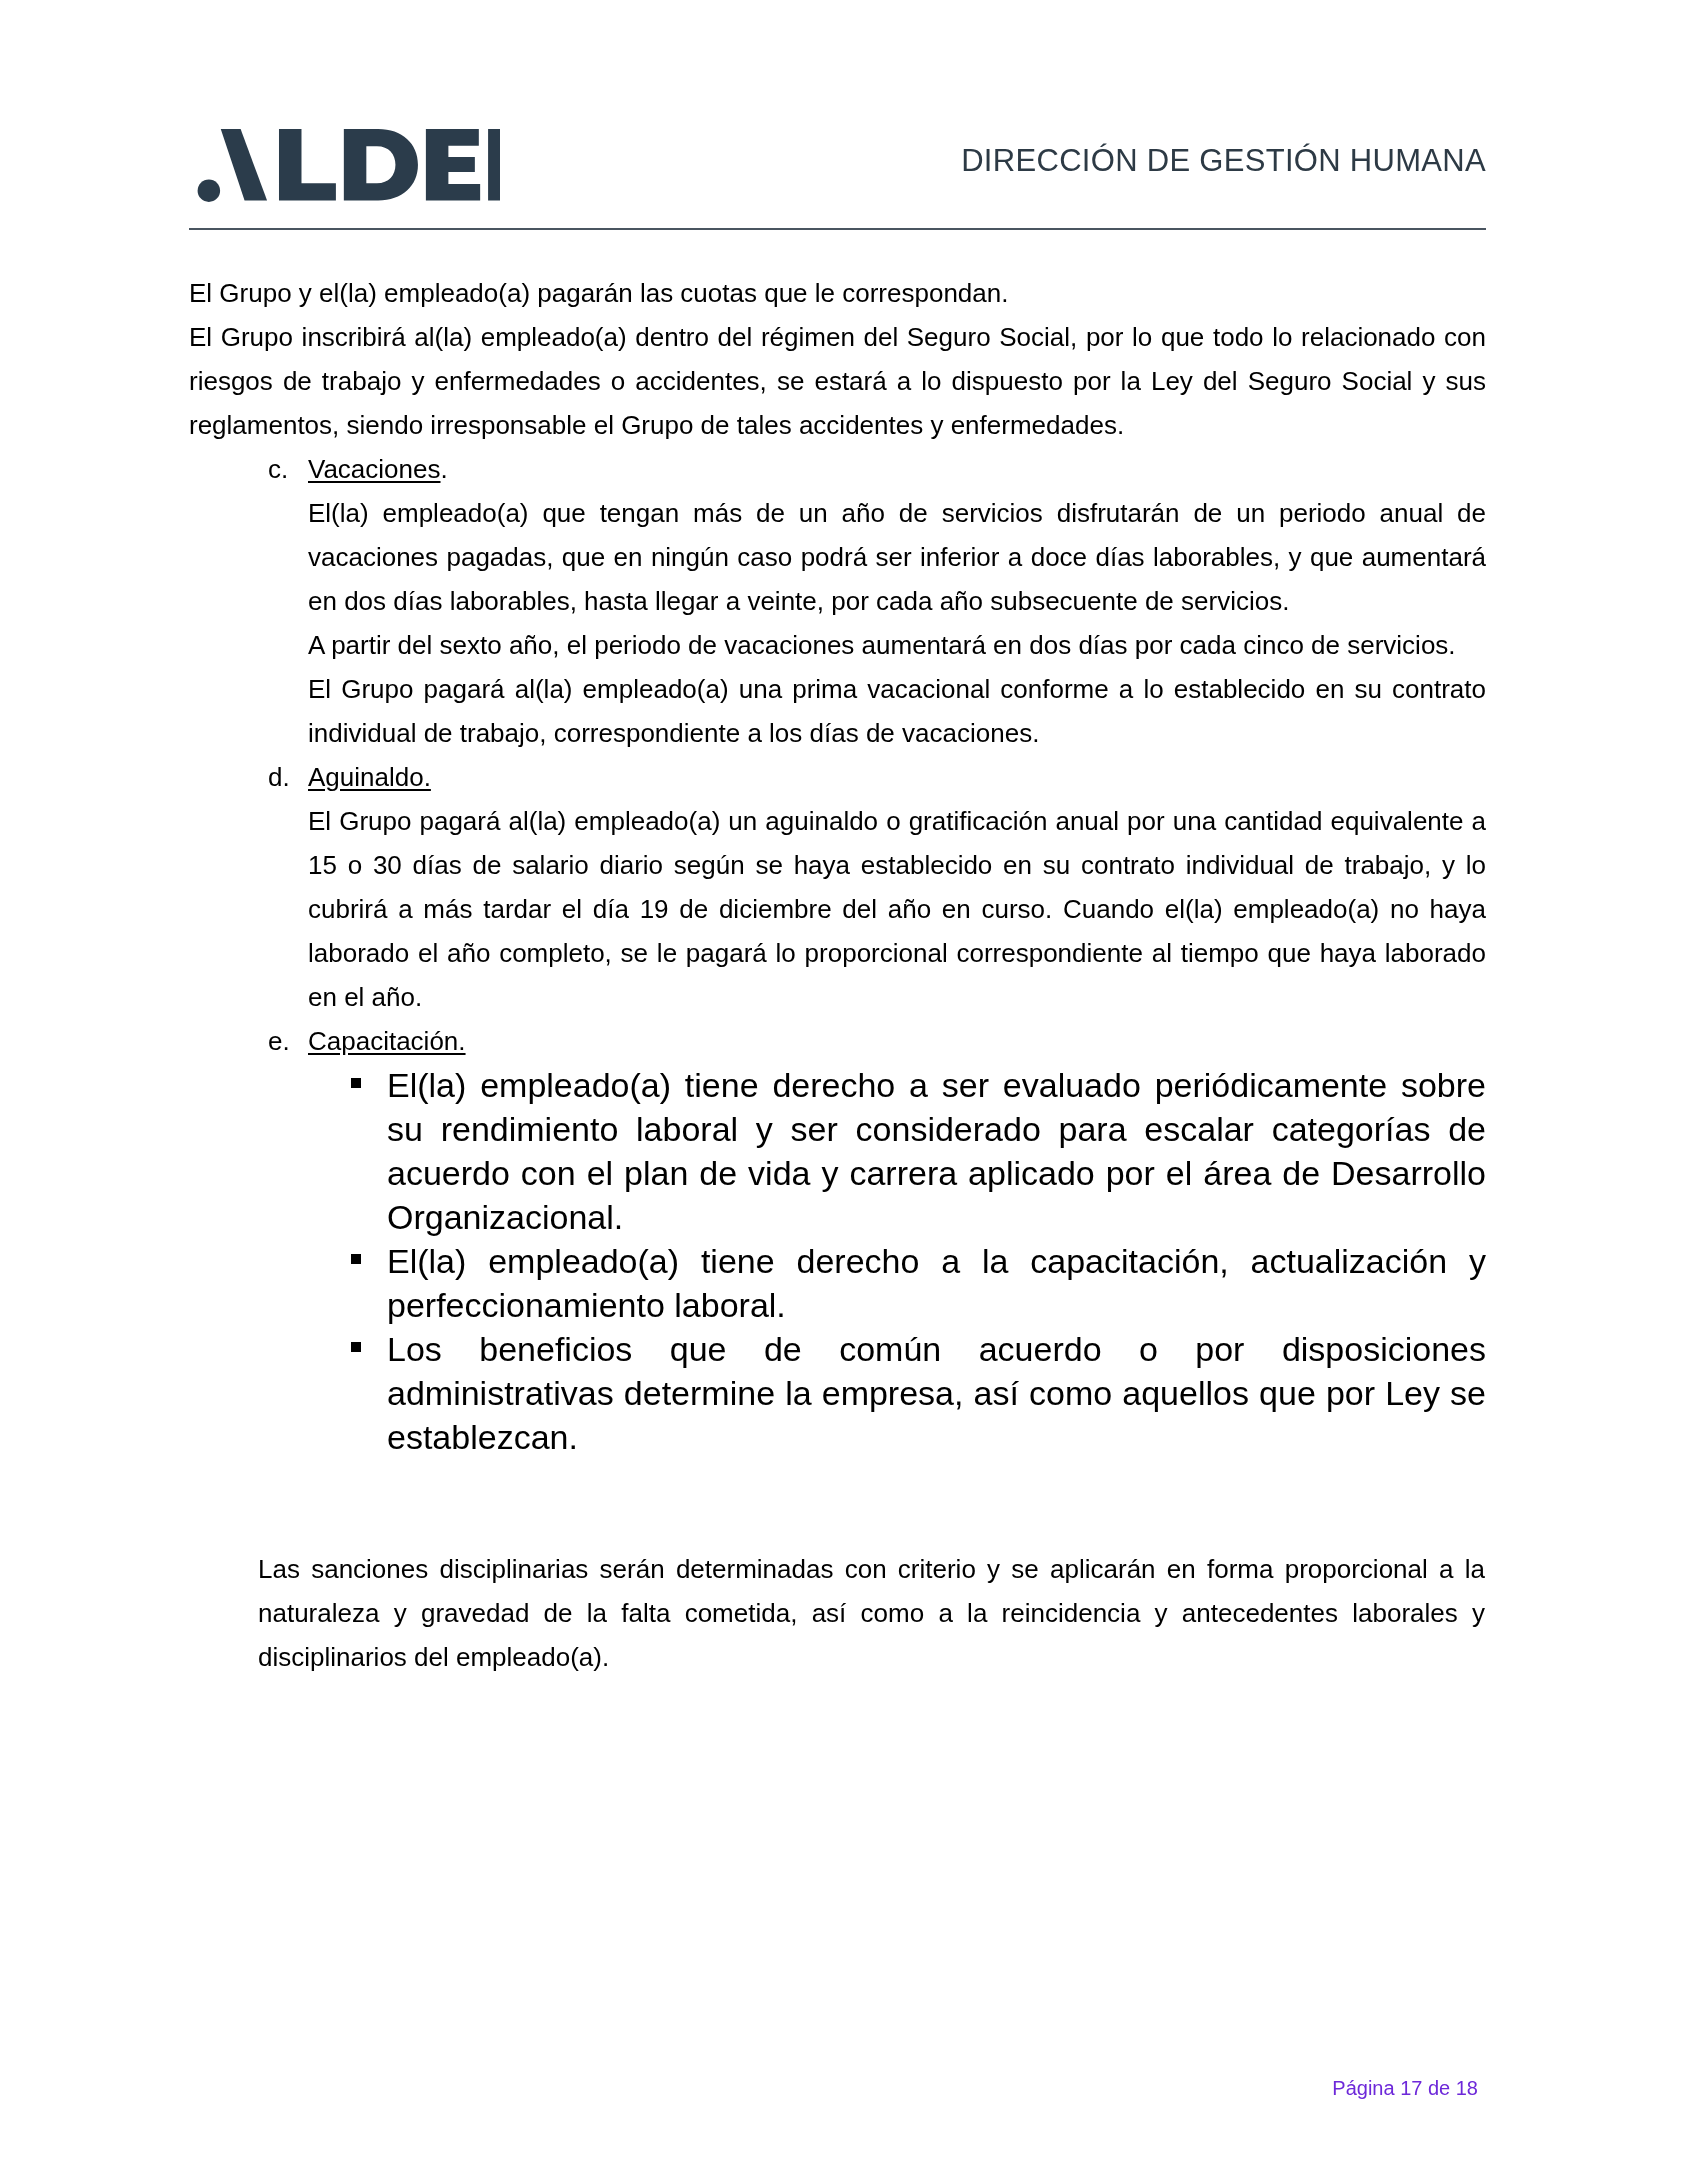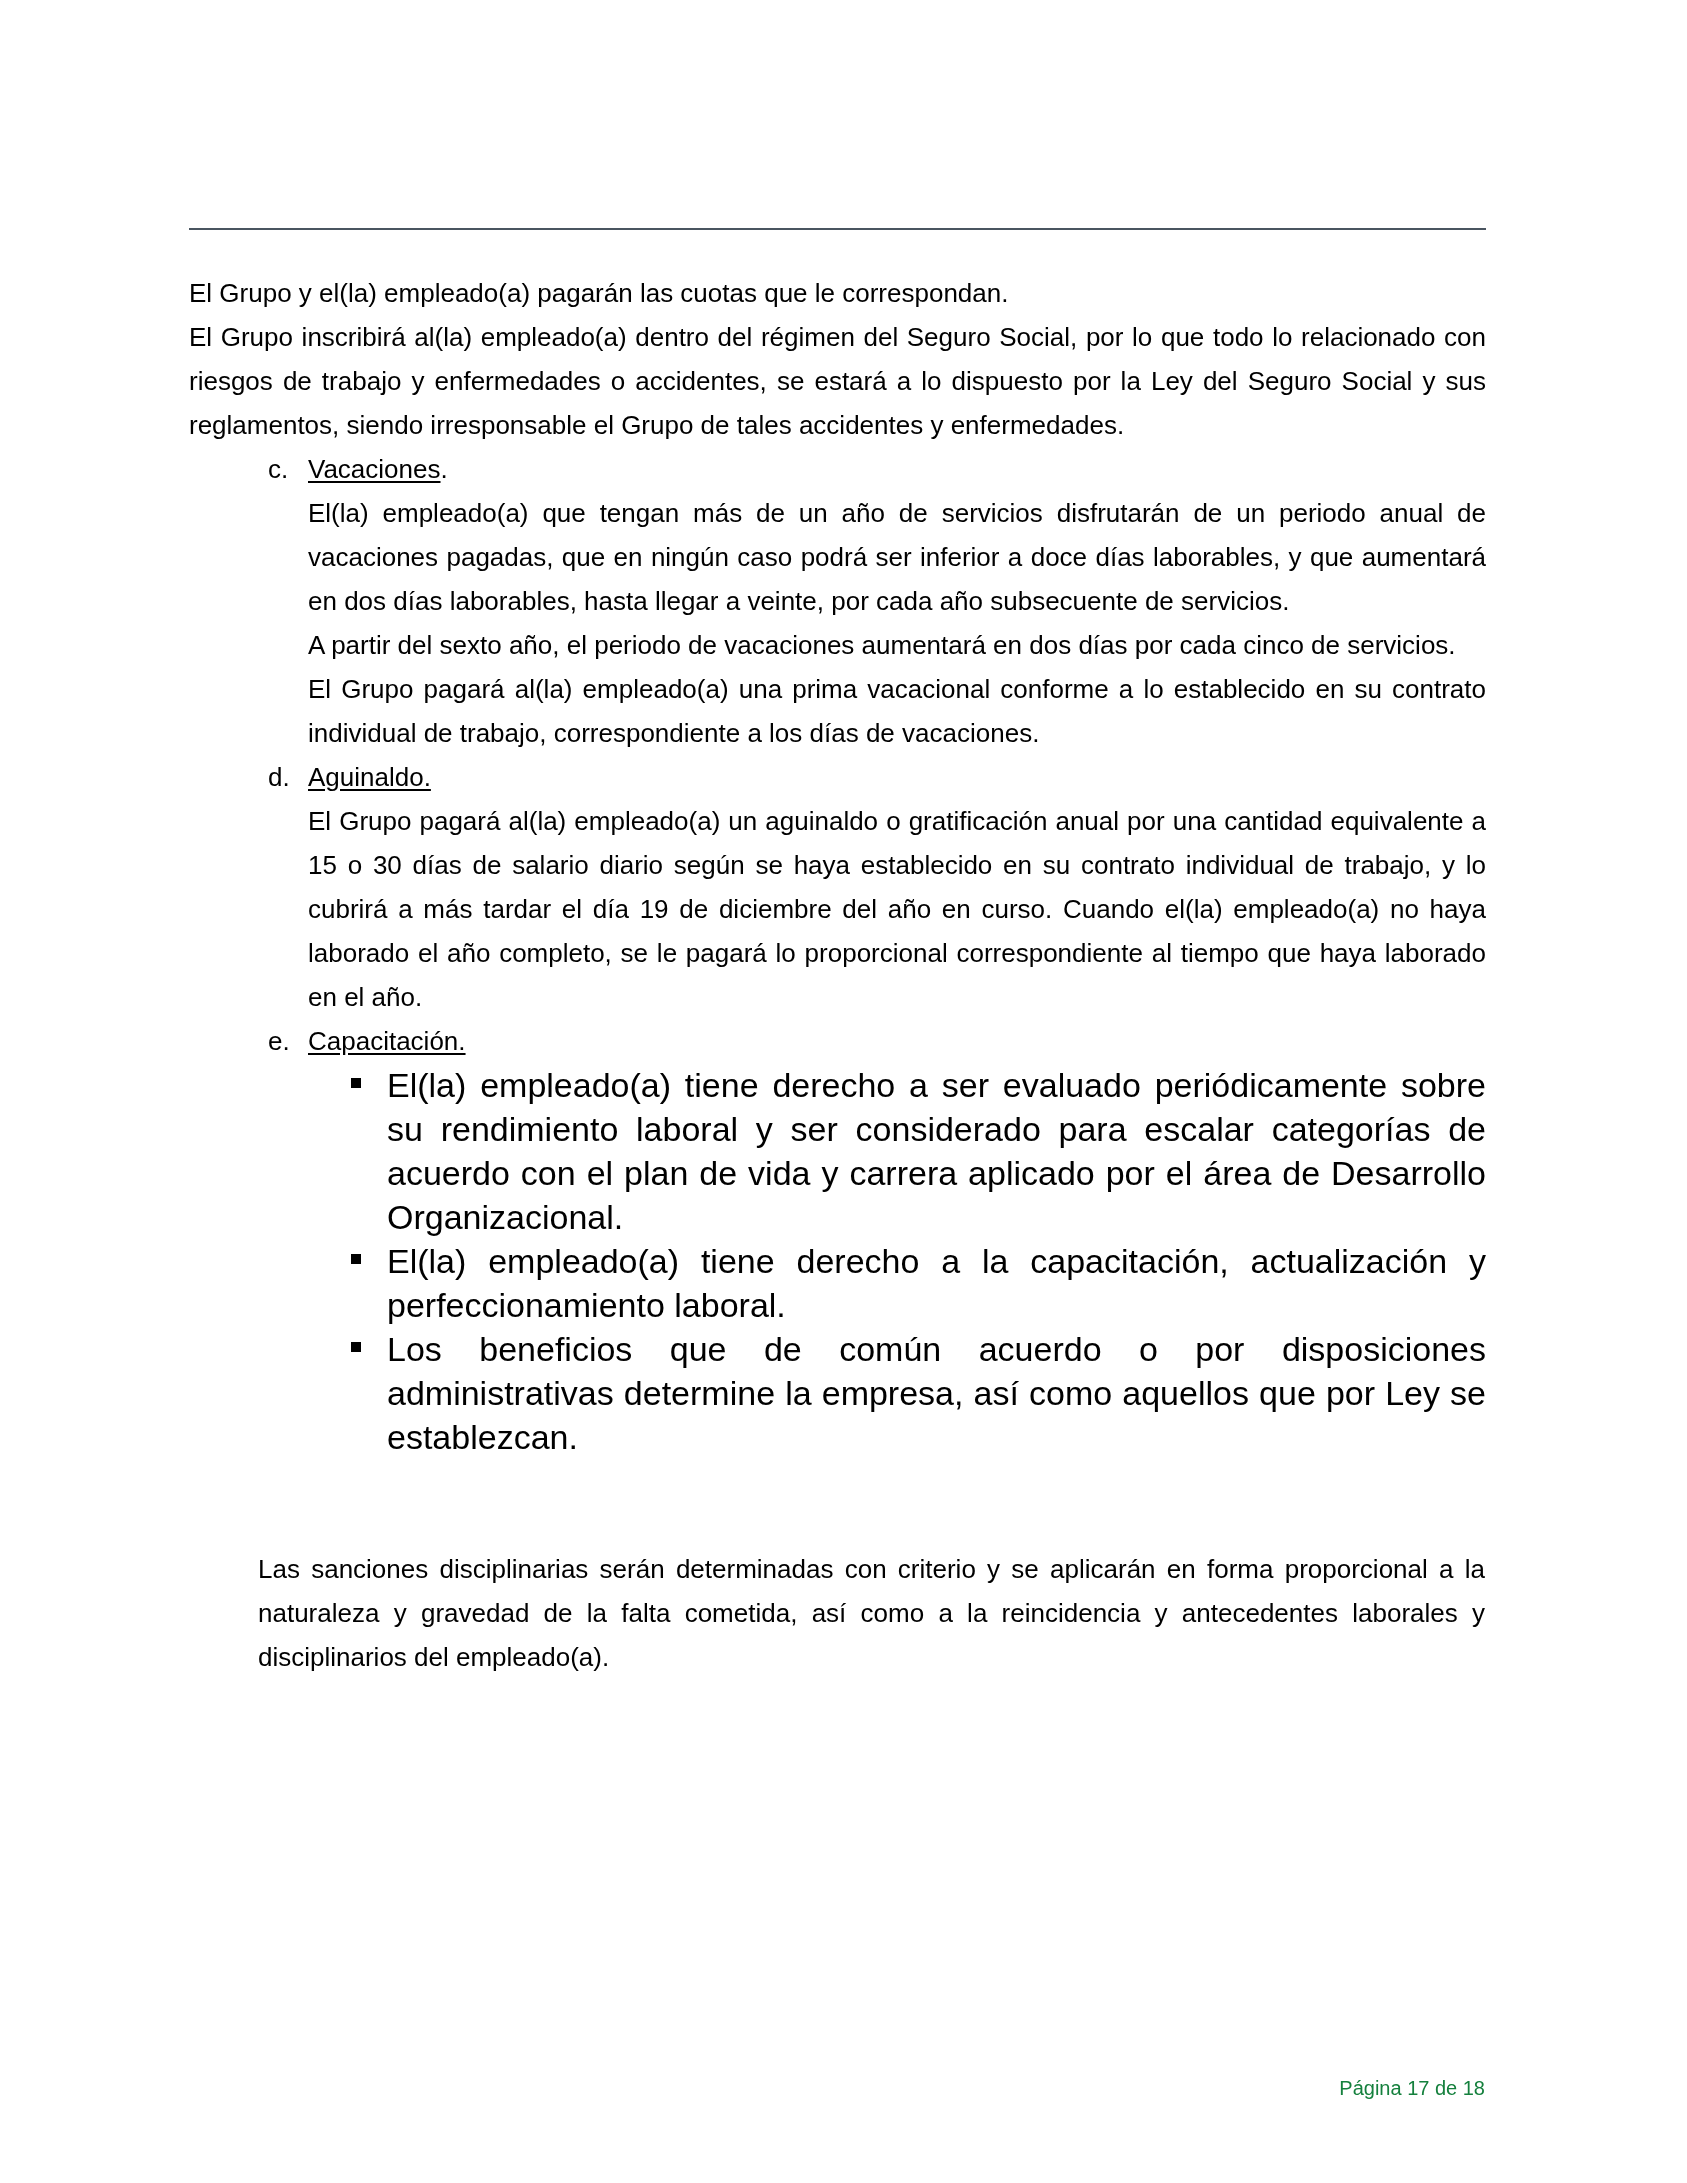--- a/index.html
+++ b/index.html
@@ -142,32 +142,54 @@
     width: 1227px;
     font-size: 26px;
     line-height: 44px;
     text-align: justify;
   }
   .spacer-lg { height: 44px; }
 
   
   .footer {
     position: absolute;
-    right: 202px;
+    right: 209px;
     top: 2077px;
     font-size: 20px;
-    color: #15803d;
+    color: #6d28d9;
     white-space: nowrap;
   }
 </style>
 </head>
 <body>
 
 <div class="page">
 
+  <div class="header">
+    <div class="logo">
+      <svg viewBox="0 0 470 110" width="311" height="73" aria-hidden="true">
+        <g fill="#2b3c4b">
+
+          <path d="M48 0 L78 0 L118 108 L84 108 Z"></path>
+
+          <circle cx="30" cy="93" r="17"></circle>
+
+          <path d="M136 0 L170 0 L170 82 L222 82 L222 108 L136 108 Z"></path>
+
+          <path d="M234 0 L286 0 C322 0 346 22 346 54 C346 86 322 108 286 108 L234 108 Z
+                   M268 26 L268 82 L284 82 C302 82 312 70 312 54 C312 38 302 26 284 26 Z"></path>
+
+          <path d="M358 0 L438 0 L438 25 L392 25 L392 42 L432 42 L432 65 L392 65 L392 83 L440 83 L440 108 L358 108 Z"></path>
+
+          <path d="M452 0 L484 0 L484 108 L452 108 Z"></path>
+        </g>
+      </svg>
+    </div>
+    <div class="header-title">DIRECCIÓN DE GESTIÓN HUMANA</div>
+  </div>
   <div class="header-rule"></div>
 
   <div class="content">
 
     <p class="para">El Grupo y el(la) empleado(a) pagarán las cuotas que le correspondan.</p>
     <p class="para">El Grupo inscribirá al(la) empleado(a) dentro del régimen del Seguro Social, por lo que todo lo relacionado con riesgos de trabajo y enfermedades o accidentes, se estará a lo dispuesto por la Ley del Seguro Social y sus reglamentos, siendo irresponsable el Grupo de tales accidentes y enfermedades.</p>
 
     <div class="letter-row">
       <span class="letter-marker">c.</span>
       <span class="letter-label"><span class="u">Vacaciones</span><span>.</span></span>

